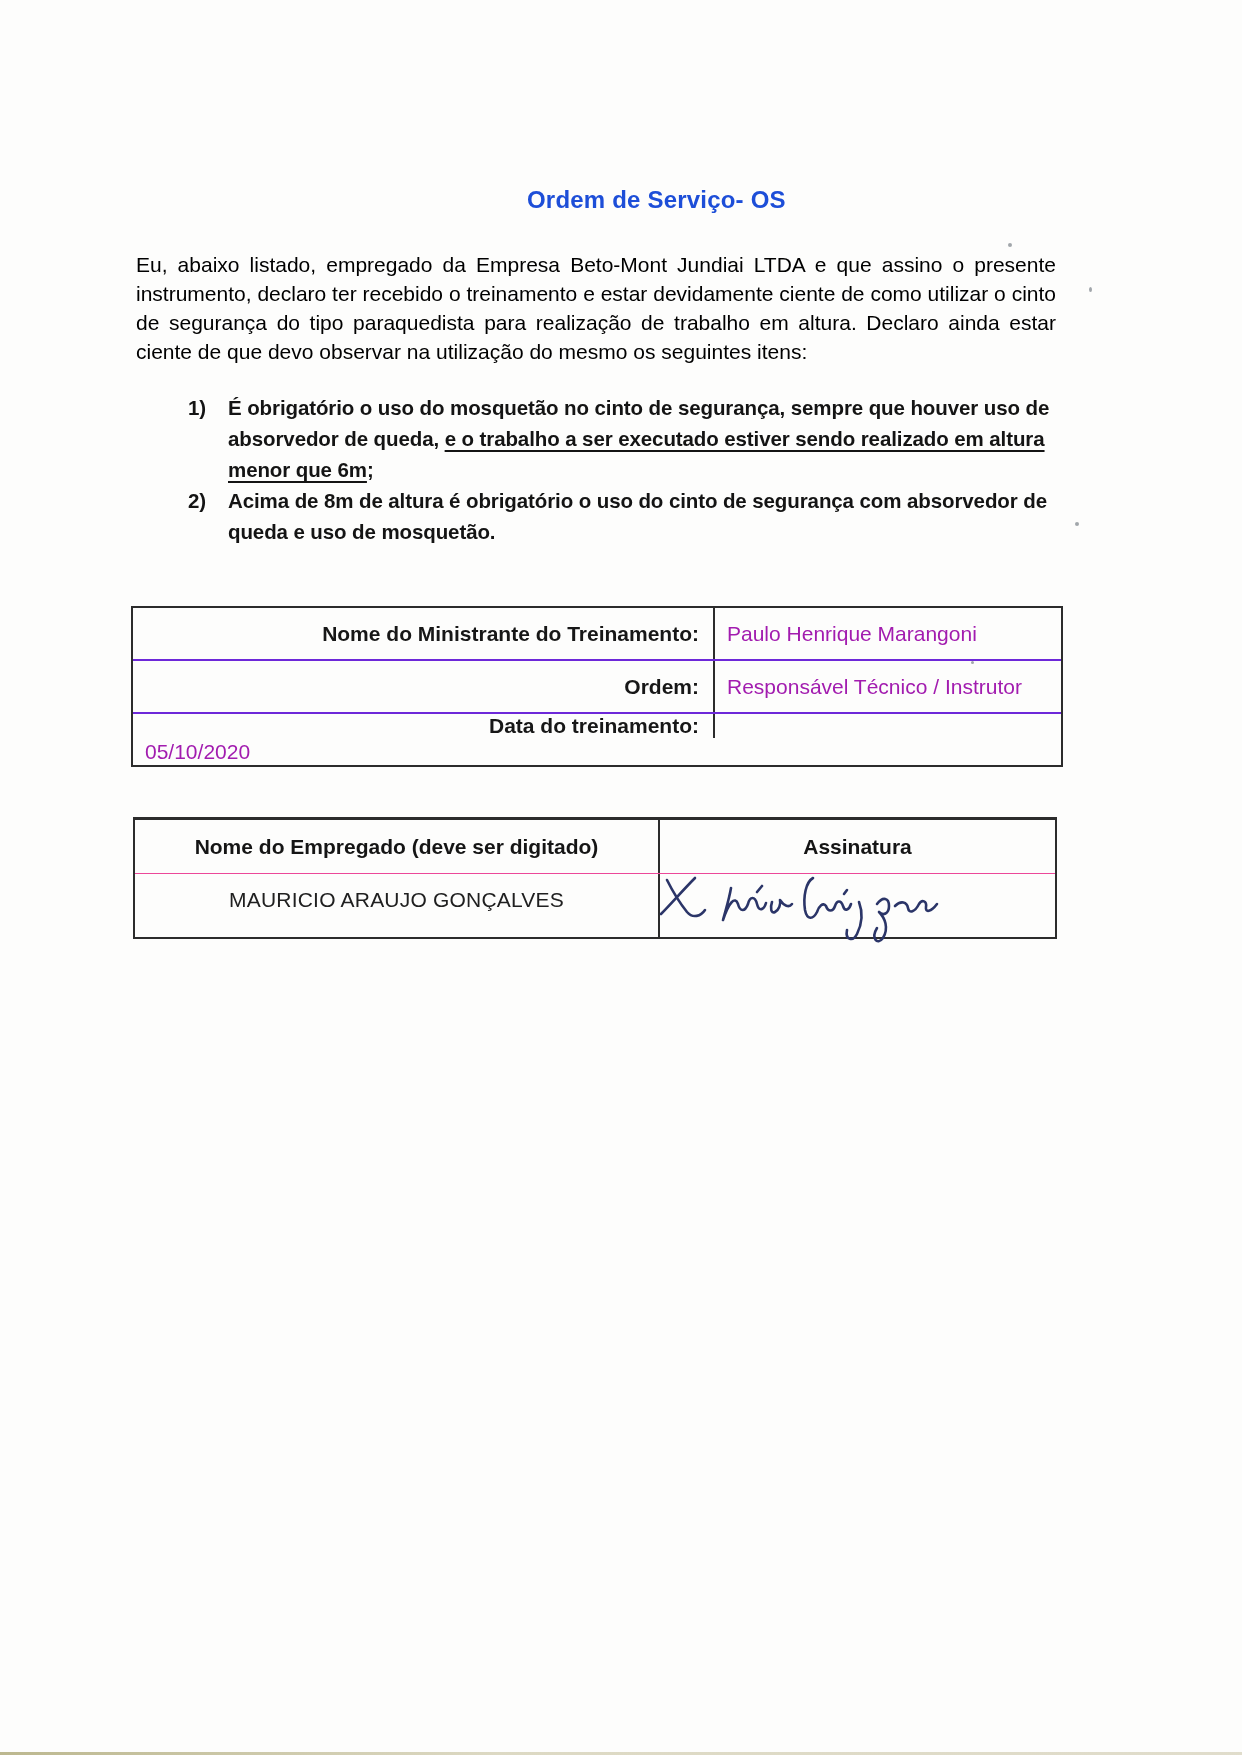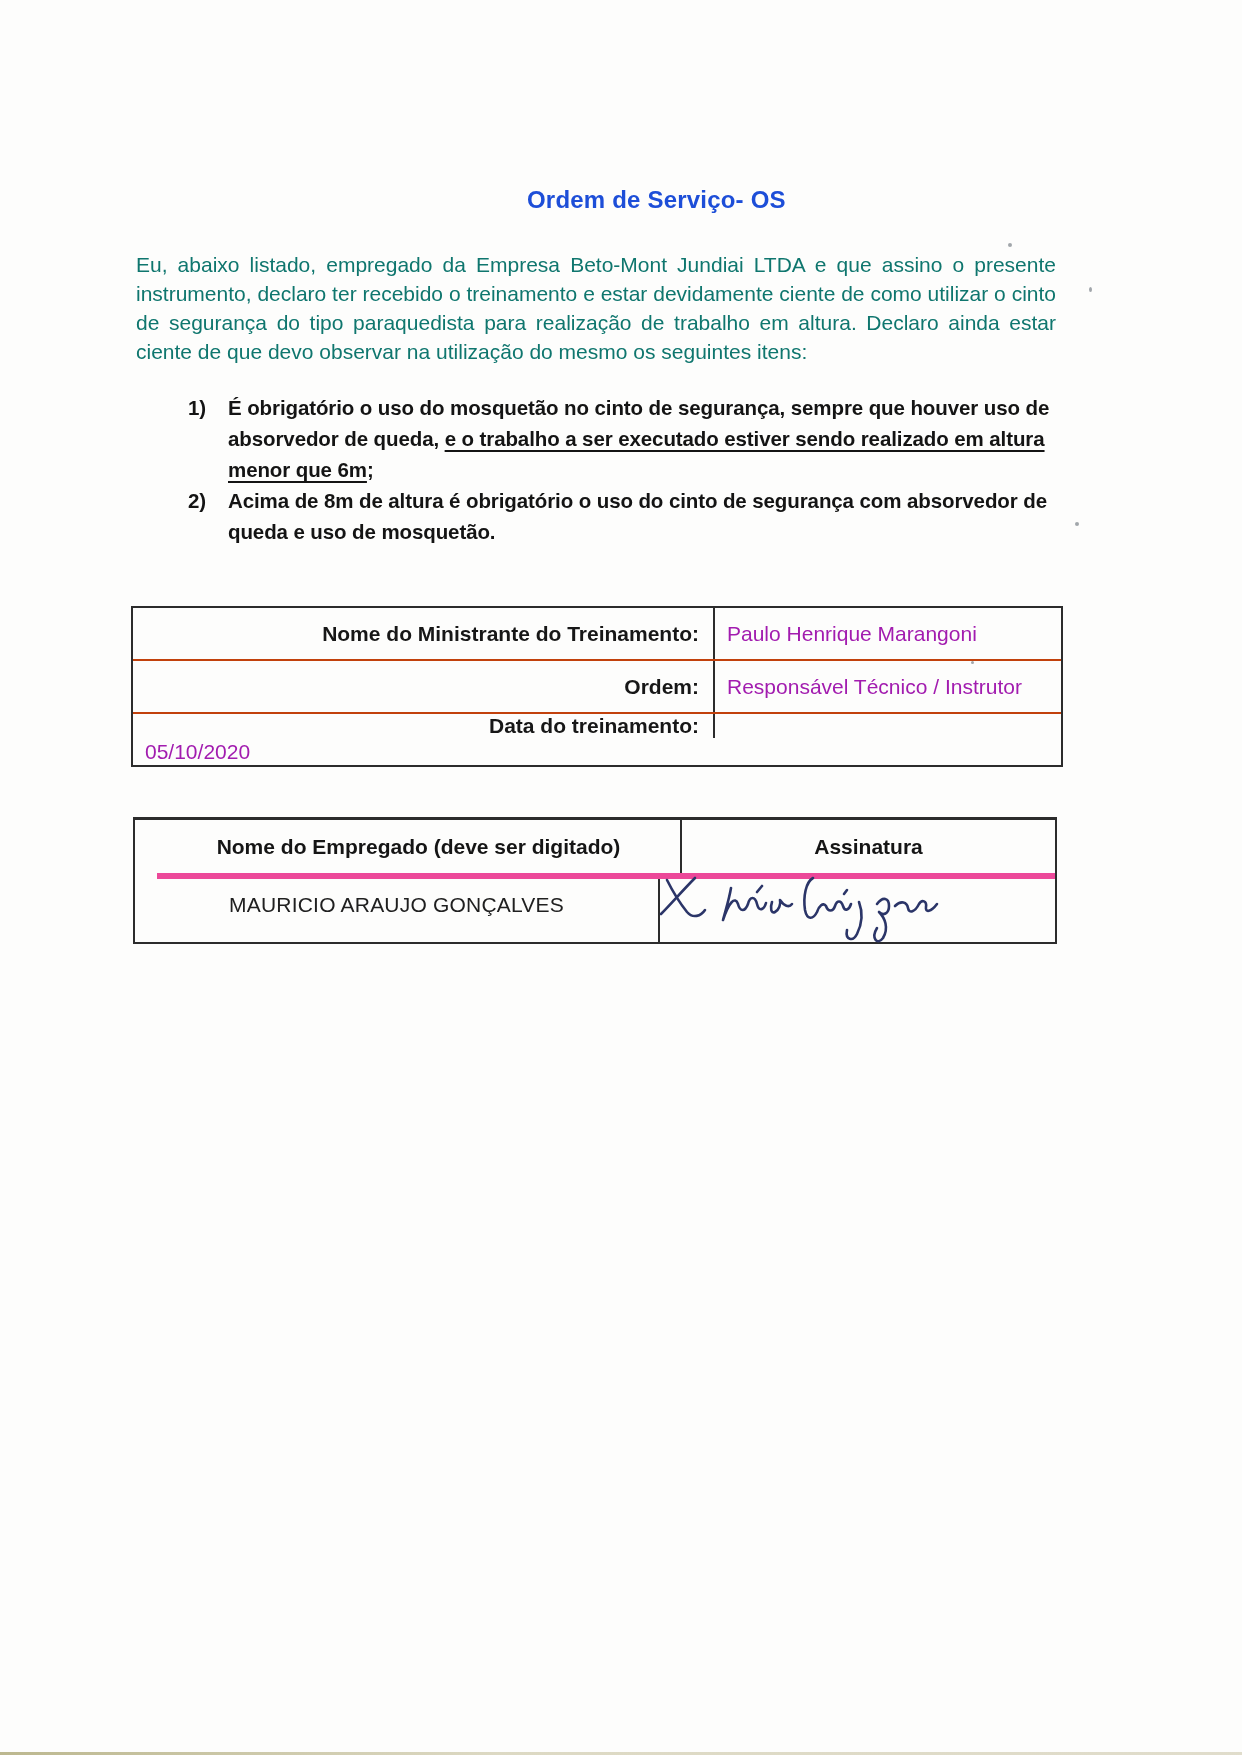--- a/index.html
+++ b/index.html
@@ -17,21 +17,21 @@
     margin:0;
     font-size:24px; font-weight:bold; color:#1d4ed8;
     letter-spacing:0.2px;
     white-space:nowrap;
   }
   .intro {
     position:absolute; left:136px; top:250px; width:920px;
     margin:0;
     font-size:21px; line-height:29px;
     text-align:justify;
-    color:#0f766e;
+    color:#000000;
   }
   .items {
     position:absolute; left:188px; top:392px; width:885px;
   }
   .item {
     display:flex;
     font-weight:bold; font-size:20.5px; line-height:31px;
     color:#141414; letter-spacing:-0.1px;
   }
   .item-number { width:40px; flex:none; }
@@ -42,21 +42,21 @@
     text-underline-offset:4px;
   }
 
   
   .t1 {
     position:absolute; left:131px; top:606px; width:932px;
     border:2px solid #2c2c2c;
     background:#fdfdfc;
     box-sizing:border-box;
   }
-  .t1-row { display:flex; height:51px; border-bottom:2px solid #c2410c; }
+  .t1-row { display:flex; height:51px; border-bottom:2px solid #6d28d9; }
   .t1-row:last-child { border-bottom:none;flex-direction:column; }
   .t1-label {
     width:566px; flex:none;
     border-right:2px solid #2c2c2c;
     display:flex; align-items:center; justify-content:flex-end;
     padding-right:14px;
     font-weight:bold; font-size:21px; color:#171717;
     box-sizing:content-box;
   }
   .t1-value {
@@ -66,21 +66,21 @@
     font-size:21px; color:#a21caf;
   }
 
   
   .t2 {
     position:absolute; left:133px; top:817px; width:924px;
     border:2px solid #2c2c2c; border-top-width:3px;
     background:#fdfdfc;
     box-sizing:border-box;
   }
-  .t2-head { display:flex; height:53px; border-bottom:6px solid #ec4899;margin-left:22px; }
+  .t2-head { display:flex; height:53px; border-bottom:1px solid #ec4899; }
   .t2-h1 {
     width:523px; flex:none;
     border-right:2px solid #2c2c2c;
     display:flex; align-items:center; justify-content:center;
     font-weight:bold; font-size:21px; color:#151515;
   }
   .t2-h2 {
     flex:1;
     display:flex; align-items:center; justify-content:center;
     font-weight:bold; font-size:21px; color:#151515;border-radius:22px;

